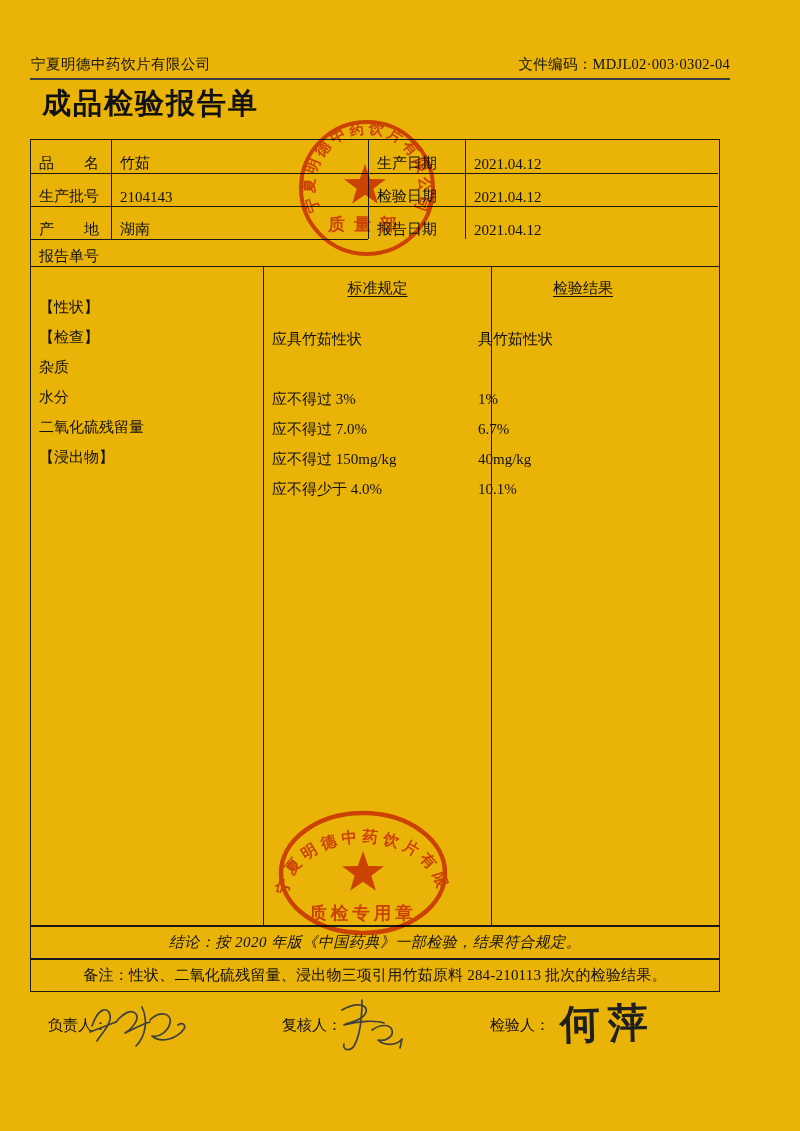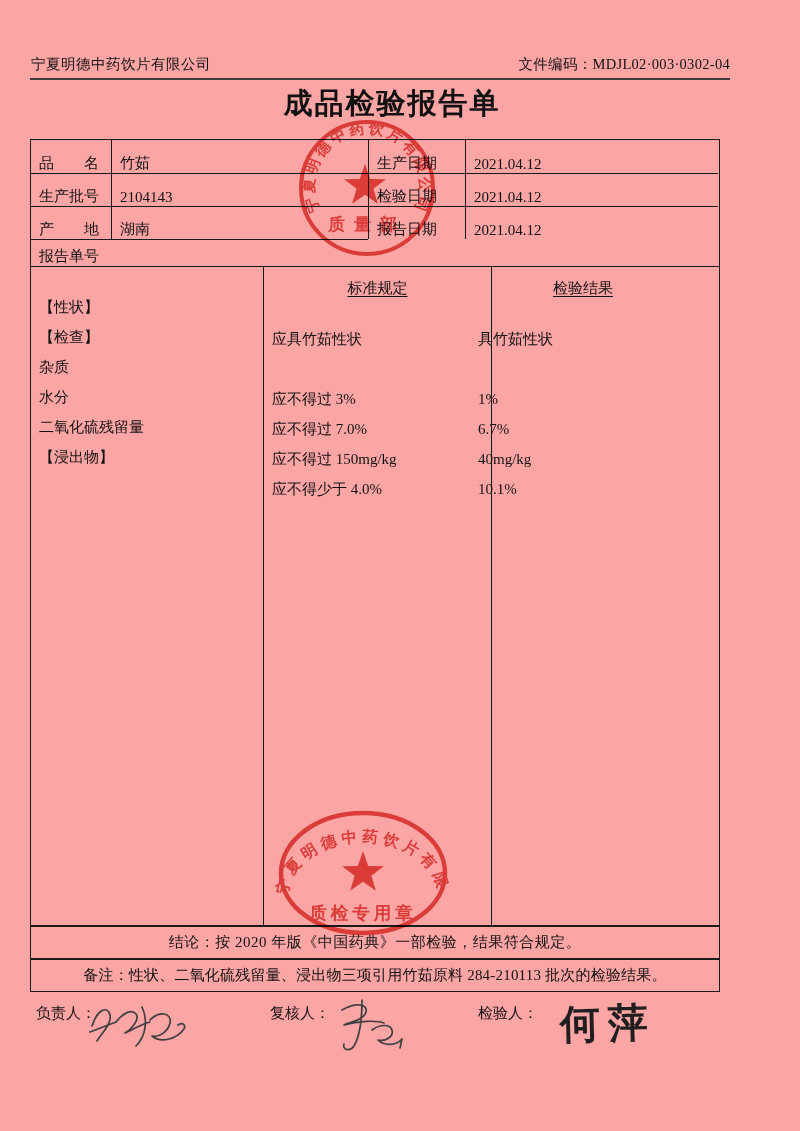--- a/index.html
+++ b/index.html
@@ -1,40 +1,40 @@
 <!DOCTYPE html>
 <html><head>
 <meta charset="utf-8">
 <style>
   * { margin:0; padding:0; box-sizing:border-box; }
   html,body { background:#ffffff; }
   .page {
     position:relative;
     width:800px; height:1131px;
-    background:#fca5a5;
+    background:#eab308;
     font-family:"Liberation Serif","DejaVu Serif",serif;
     color:#111;
     overflow:hidden;
   }
   
   .hdr-company {
     position:absolute; left:31px; top:55px;
     font-size:14.5px; letter-spacing:.5px;
   }
   .hdr-code {
     position:absolute; right:70px; top:55px;
     font-size:14.5px; letter-spacing:.3px;
   }
   .hdr-rule {
     position:absolute; left:30px; top:78px; width:700px;
     border-bottom:2.5px solid #3d3d3d;
   }
   .title {
     position:absolute; left:30px; top:84px; width:700px;
-    text-align:center; font-size:29px; font-weight:bold;
+    font-size:29px; font-weight:bold;
     letter-spacing:2px; transform:translateX(12px);
   }
   
   .doc-table {
     position:absolute; left:30px; top:139px; width:690px;
     border:1.5px solid #1a1a1a;
     font-size:15px;
   }
   .info-grid {
     display:grid;
@@ -59,29 +59,30 @@
   .rcol-header { margin-top:10px; height:22px; line-height:22px; text-align:center; }
   .rcol.c1 .rcol-header { text-align:left; padding-left:8px; }
   .rcol-header span { text-decoration:underline; text-underline-offset:3px; }
   .rcol-spacer { height:25px; }
   .rline { height:30px; line-height:30px; padding-left:8px; white-space:nowrap; }
   
   .row-conclusion {
     height:33px; border-top:2px solid #1a1a1a;
     display:flex; align-items:center; justify-content:center;
     letter-spacing:.5px;
+    font-style:italic;
   }
   .row-remark {
     height:33px; border-top:2px solid #1a1a1a;
     display:flex; align-items:center; justify-content:center;
     letter-spacing:.2px;
   }
   
   .sig-area { position:absolute; left:0; top:1002px; width:800px; height:70px; font-size:15px; }
-  .sig-label { position:absolute; top:2px; white-space:nowrap; }
+  .sig-label { position:absolute; top:14px; white-space:nowrap;margin-left:12px; }
   .lbl-resp { left:36px; } .lbl-review { left:270px; } .lbl-inspect { left:478px; }
   .sig-svg { position:absolute; }
   .sig1 { left:86px;  top:-4px; }
   .sig2 { left:330px; top:-8px; }
   .sig-name {
     position:absolute; left:560px; top:-6px;
     font-size:40px; font-weight:600; letter-spacing:8px; color:#1f1f1f;
     transform:rotate(-1.5deg); white-space:nowrap;
   }
   

